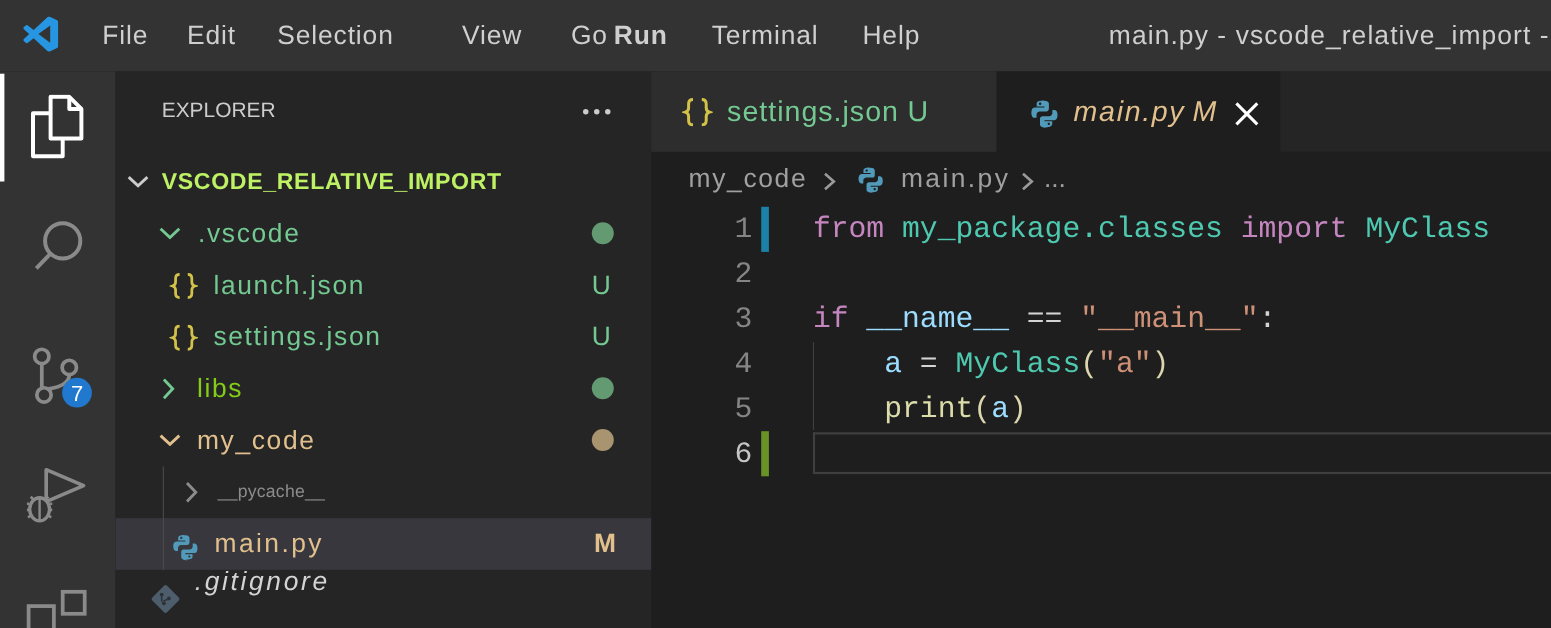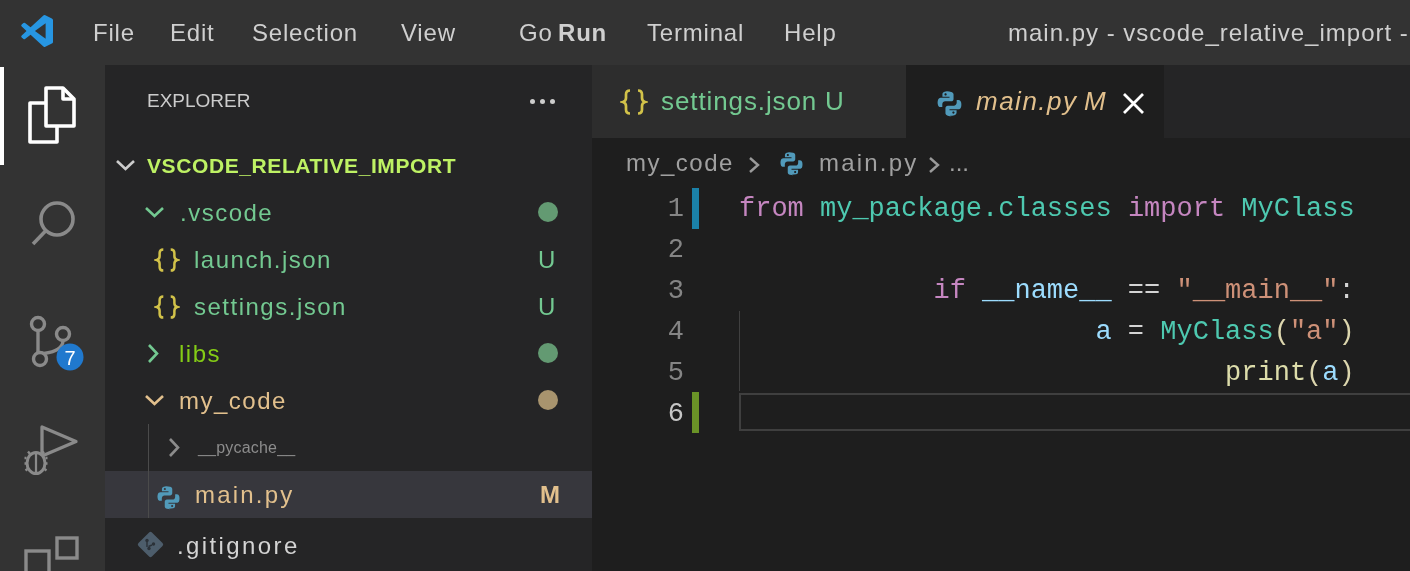--- a/index.html
+++ b/index.html
@@ -1,33 +1,33 @@
 <!DOCTYPE html>
 <html><head>
 <meta charset="utf-8">
 <style>
   * { margin:0; padding:0; box-sizing:content-box; }
   html,body { width:1410px; height:571px; overflow:hidden; background:#1e1e1e; }
   body { font-family:"Liberation Sans", sans-serif; position:relative; }
   .abs { position:absolute; }
-  .mono { font-family:"Liberation Mono", monospace;text-align:right; }
+  .mono { font-family:"Liberation Mono", monospace; }
 </style>
 </head>
 <body>
 
 <div class="abs" style="left:0;top:0;width:1410px;height:65px;background:#333333;"></div>
 <svg class="abs" style="left:21px;top:15px;" width="32" height="32" viewBox="0 0 100 100">
   <path fill="#2796e2" d="M96.5 10.7 76 .8a6 6 0 0 0-6.9 1.2L29.9 38 12.7 25a4 4 0 0 0-5.1.3L2.3 30a4 4 0 0 0 0 5.9L17.2 50 2.3 64.1a4 4 0 0 0 0 5.9l5.3 4.8a4 4 0 0 0 5.1.3L29.9 62l39.2 36a6 6 0 0 0 6.9 1.2l20.5-9.9A6 6 0 0 0 100 84V16a6 6 0 0 0-3.5-5.3z"></path>
   <path fill="#333333" d="M77 74.5 43.5 50 77 25.5z"></path>
 </svg>
 <div class="abs" id="menu" style="top:0;height:65px;line-height:65px;font-size:24px;letter-spacing:0.8px;color:#cfcfcf;">
   <span class="abs" style="left:93px;">File</span>
   <span class="abs" style="left:170px;">Edit</span>
   <span class="abs" style="left:252px;">Selection</span>
-  <span class="abs" style="left:401px;">View</span>
+  <span class="abs" style="left:420px;">View</span>
   <span class="abs" style="left:494px;margin-left:25px;">Go</span>
   <span class="abs" style="left:558px;font-weight:bold;">Run</span>
   <span class="abs" style="left:647px;">Terminal</span>
   <span class="abs" style="left:784px;">Help</span>
 </div>
 <div class="abs" style="left:1008px;top:0;width:402px;height:65px;line-height:65px;font-size:24px;letter-spacing:1px;color:#cfcfcf;white-space:nowrap;overflow:hidden;">main.py - vscode_relative_import - Visual Studio Code</div>
 
 <div class="abs" style="left:0;top:65px;width:105px;height:506px;background:#333333;"></div>
 <div class="abs" style="left:0;top:67px;width:4px;height:98px;background:#ffffff;"></div>
 
@@ -127,21 +127,21 @@
   <div class="abs" style="left:195px;top:329px;height:47px;line-height:47px;font-size:24px;letter-spacing:2.2px;color:#E2C08D;">main.py</div>
   <div class="abs" style="left:540px;top:329px;height:47px;line-height:47px;font-size:24px;font-weight:bold;color:#E2C08D;">M</div>
 
   <svg class="abs" style="left:137px;top:389px;" width="27" height="27" viewBox="0 0 27 27">
     <rect x="4" y="4" width="19" height="19" rx="2" fill="#4d5d6b" transform="rotate(45 13.5 13.5)"></rect>
     <circle cx="10" cy="9.5" r="1.7" fill="#2b3138"></circle>
     <circle cx="16.5" cy="13" r="1.7" fill="#2b3138"></circle>
     <circle cx="12" cy="17.5" r="1.7" fill="#2b3138"></circle>
     <path d="M10 11 v5 M11.5 15.5 l3.5 -1.5" stroke="#2b3138" stroke-width="1.4" fill="none"></path>
   </svg>
-  <div class="abs" style="left:177px;top:380px;height:47px;line-height:47px;font-size:24px;letter-spacing:2.4px;color:#d4d4d4;">.gitignore</div>
+  <div class="abs" style="left:177px;top:363px;height:47px;line-height:47px;font-size:24px;letter-spacing:2.4px;color:#d4d4d4;font-style:italic;">.gitignore</div>
 </div>
 
 <div class="abs" style="left:592px;top:65px;width:818px;height:73px;background:#252526;"></div>
 <div class="abs" style="left:592px;top:65px;width:314px;height:73px;background:#2d2d2d;"></div>
 <div class="abs" style="left:906px;top:65px;width:258px;height:73px;background:#1e1e1e;"></div>
 <svg class="abs" style="left:620px;top:89px;" width="28" height="26" viewBox="0 0 28 26">
   <path d="M10 1.5 C7 1.5 6 3 6 5.5 L6 9 C6 11 5 12.4 3 13 C5 13.6 6 15 6 17 L6 20.5 C6 23 7 24.5 10 24.5" fill="none" stroke="#d2c249" stroke-width="2.7"></path>
   <path d="M18 1.5 C21 1.5 22 3 22 5.5 L22 9 C22 11 23 12.4 25 13 C23 13.6 22 15 22 17 L22 20.5 C22 23 21 24.5 18 24.5" fill="none" stroke="#d2c249" stroke-width="2.7"></path>
 </svg>
 <div class="abs" style="left:661px;top:65px;height:73px;line-height:73px;font-size:26px;letter-spacing:0.9px;color:#73C991;">settings.json</div>

